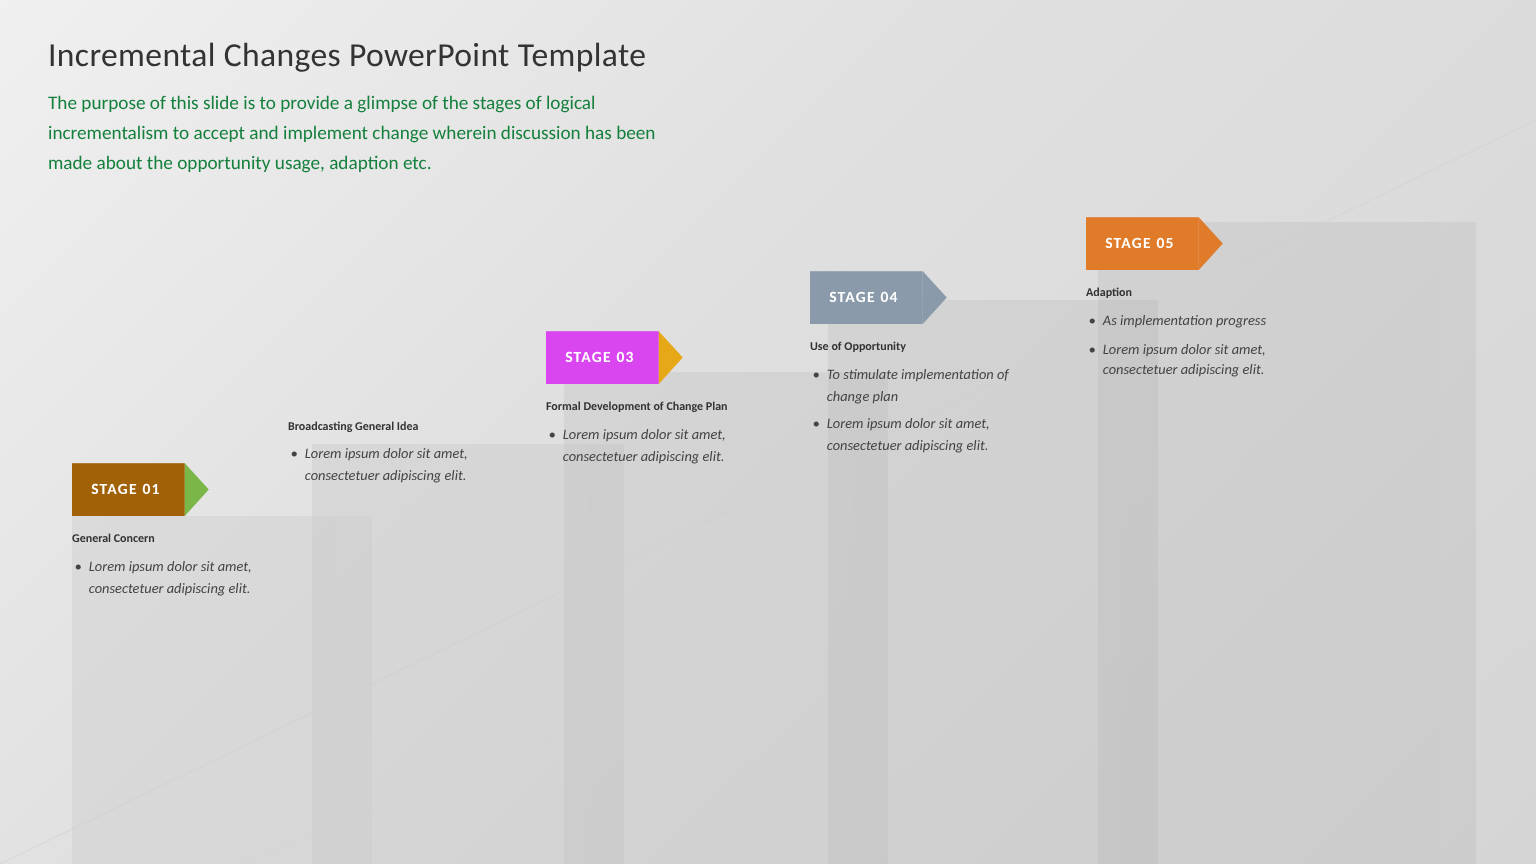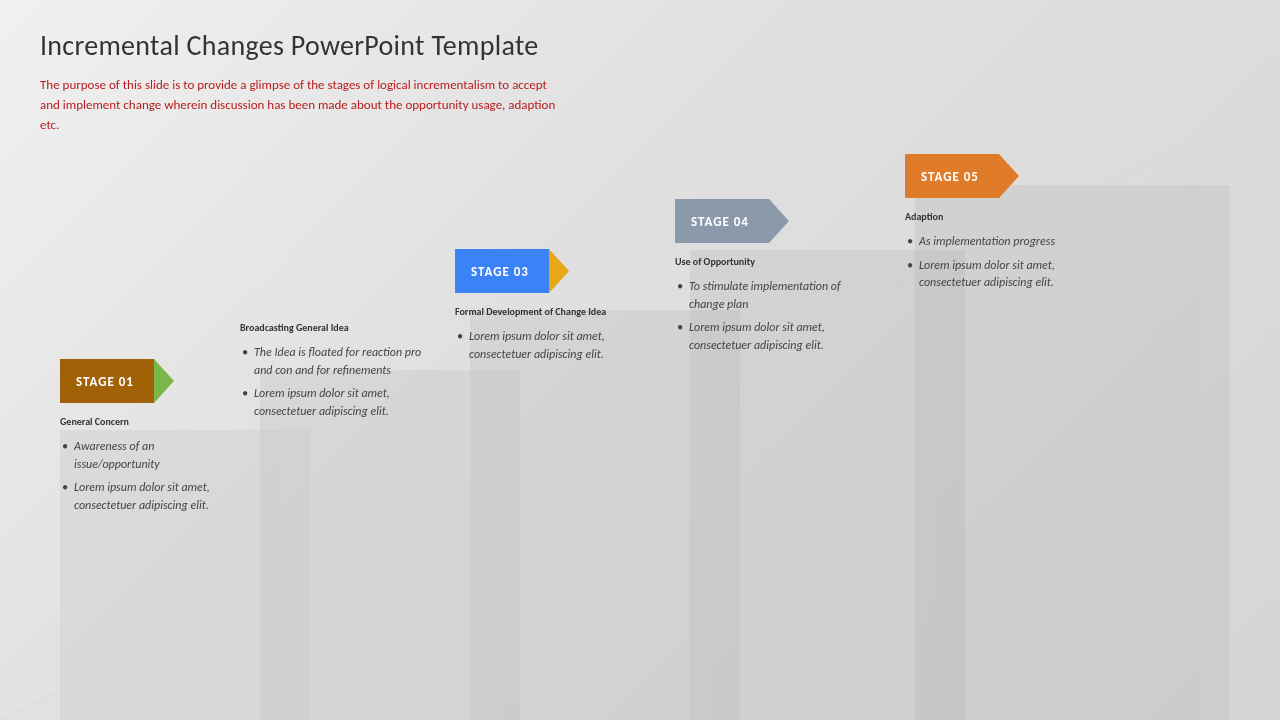--- a/index.html
+++ b/index.html
@@ -28,25 +28,25 @@
 
     .slide-title {
       font-size: 28px;
       font-weight: 300;
       color: #333;
       margin-bottom: 12px;
       letter-spacing: 0.3px;
     }
 
     .slide-description {
-      font-size: 13px;
-      color: #b91c1c;
+      font-size: 16px;
+      color: #15803d;
       line-height: 1.55;
       max-width: 520px;
-      margin-bottom: 24px;
+      margin-bottom: 37px;
     }
 
     
     .stages-area {
       position: relative;
       width: 1200px;
       height: 520px;
     }
 
     
@@ -80,21 +80,21 @@
       border-bottom: 22px solid transparent;
       z-index: 2;
     }
 
     .stage-arrow.green { background: #a16207; }
     .stage-arrow.green::after { border-left: 20px solid #7ab648; }
 
     .stage-arrow.blue { background: #5b9bd5; }
     .stage-arrow.blue::after { border-left: 20px solid #5b9bd5; }
 
-    .stage-arrow.yellow { background: #3b82f6; }
+    .stage-arrow.yellow { background: #d946ef; }
     .stage-arrow.yellow::after { border-left: 20px solid #e6a817; }
 
     .stage-arrow.gray { background: #8a9aaa; }
     .stage-arrow.gray::after { border-left: 20px solid #8a9aaa; }
 
     .stage-arrow.orange { background: #e07b2a; }
     .stage-arrow.orange::after { border-left: 20px solid #e07b2a; }
 
     .stage-title {
       font-size: 10px;
@@ -204,38 +204,36 @@
   <p class="slide-description">The purpose of this slide is to provide a glimpse of the stages of logical incrementalism to accept and implement change wherein discussion has been made about the opportunity usage, adaption etc.</p>
 
   <div class="stages-area">
 
     <div class="stage-block stage-01">
       <div class="stage-arrow green">
         <span>STAGE 01</span>
       </div>
       <div class="stage-title">General Concern</div>
       <ul class="stage-bullets">
-        <li>Awareness of an issue/opportunity</li>
         <li>Lorem ipsum dolor sit amet, consectetuer adipiscing elit.</li>
       </ul>
     </div>
 
     <div class="stage-block stage-02">
       <div class="stage-title">Broadcasting General Idea</div>
       <ul class="stage-bullets">
-        <li>The Idea is floated for reaction pro and con and for refinements</li>
         <li>Lorem ipsum dolor sit amet, consectetuer adipiscing elit.</li>
       </ul>
     </div>
 
     <div class="stage-block stage-03">
       <div class="stage-arrow yellow">
         <span>STAGE 03</span>
       </div>
-      <div class="stage-title">Formal Development of Change Idea</div>
+      <div class="stage-title">Formal Development of Change Plan</div>
       <ul class="stage-bullets">
         <li>Lorem ipsum dolor sit amet, consectetuer adipiscing elit.</li>
       </ul>
     </div>
 
     <div class="stage-block stage-04">
       <div class="stage-arrow gray">
         <span>STAGE 04</span>
       </div>
       <div class="stage-title">Use of Opportunity</div>

